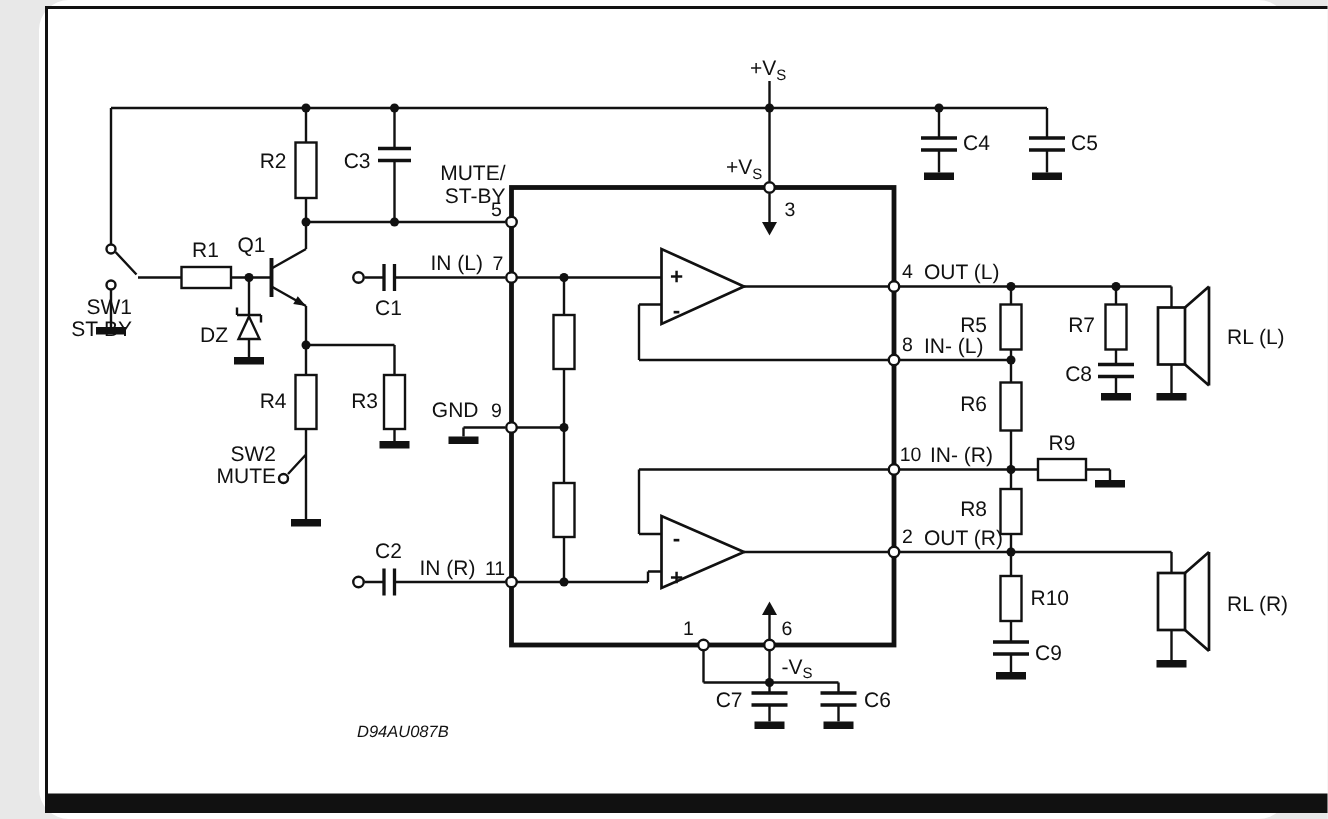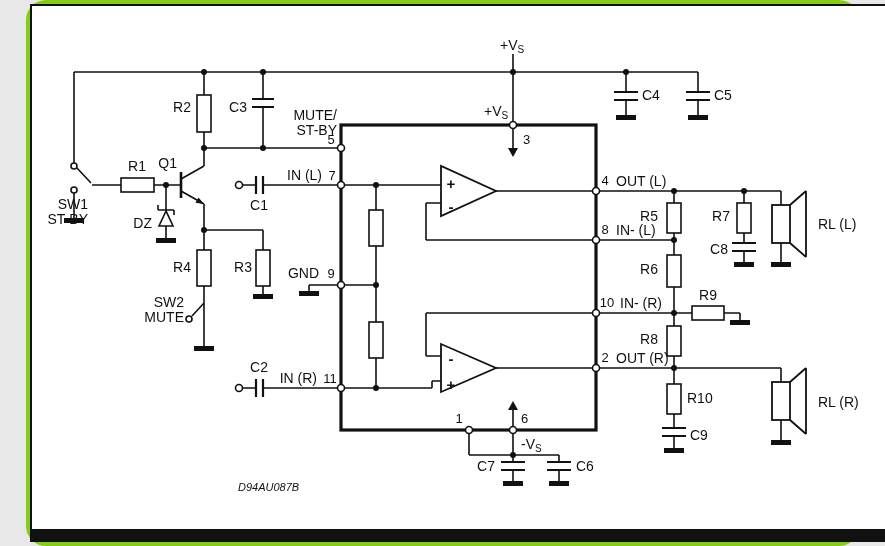--- a/index.html
+++ b/index.html
@@ -1,16 +1,16 @@
 <!DOCTYPE html>
 <html><head>
 <meta charset="utf-8">
 <style>
   html,body{margin:0;padding:0;background:#e8e8e8;}
-  .page{width:833px;height:546px;background:#84cc16;position:relative;margin:0 auto;
+  .page{width:833px;height:546px;background:#ffffff;position:relative;margin:0 auto;
         font-family:"Liberation Sans",sans-serif;border-radius:20px;}
   svg text{font-family:"Liberation Sans",sans-serif;fill:#111;}
   .lbl{font-size:14px;}
   .pin{font-size:13px;}
   .sub{font-size:10px;}
   .sign{font-size:15px;font-weight:bold;}
   .code{font-size:11px;font-style:italic;}
 </style>
 </head>
 <body>

